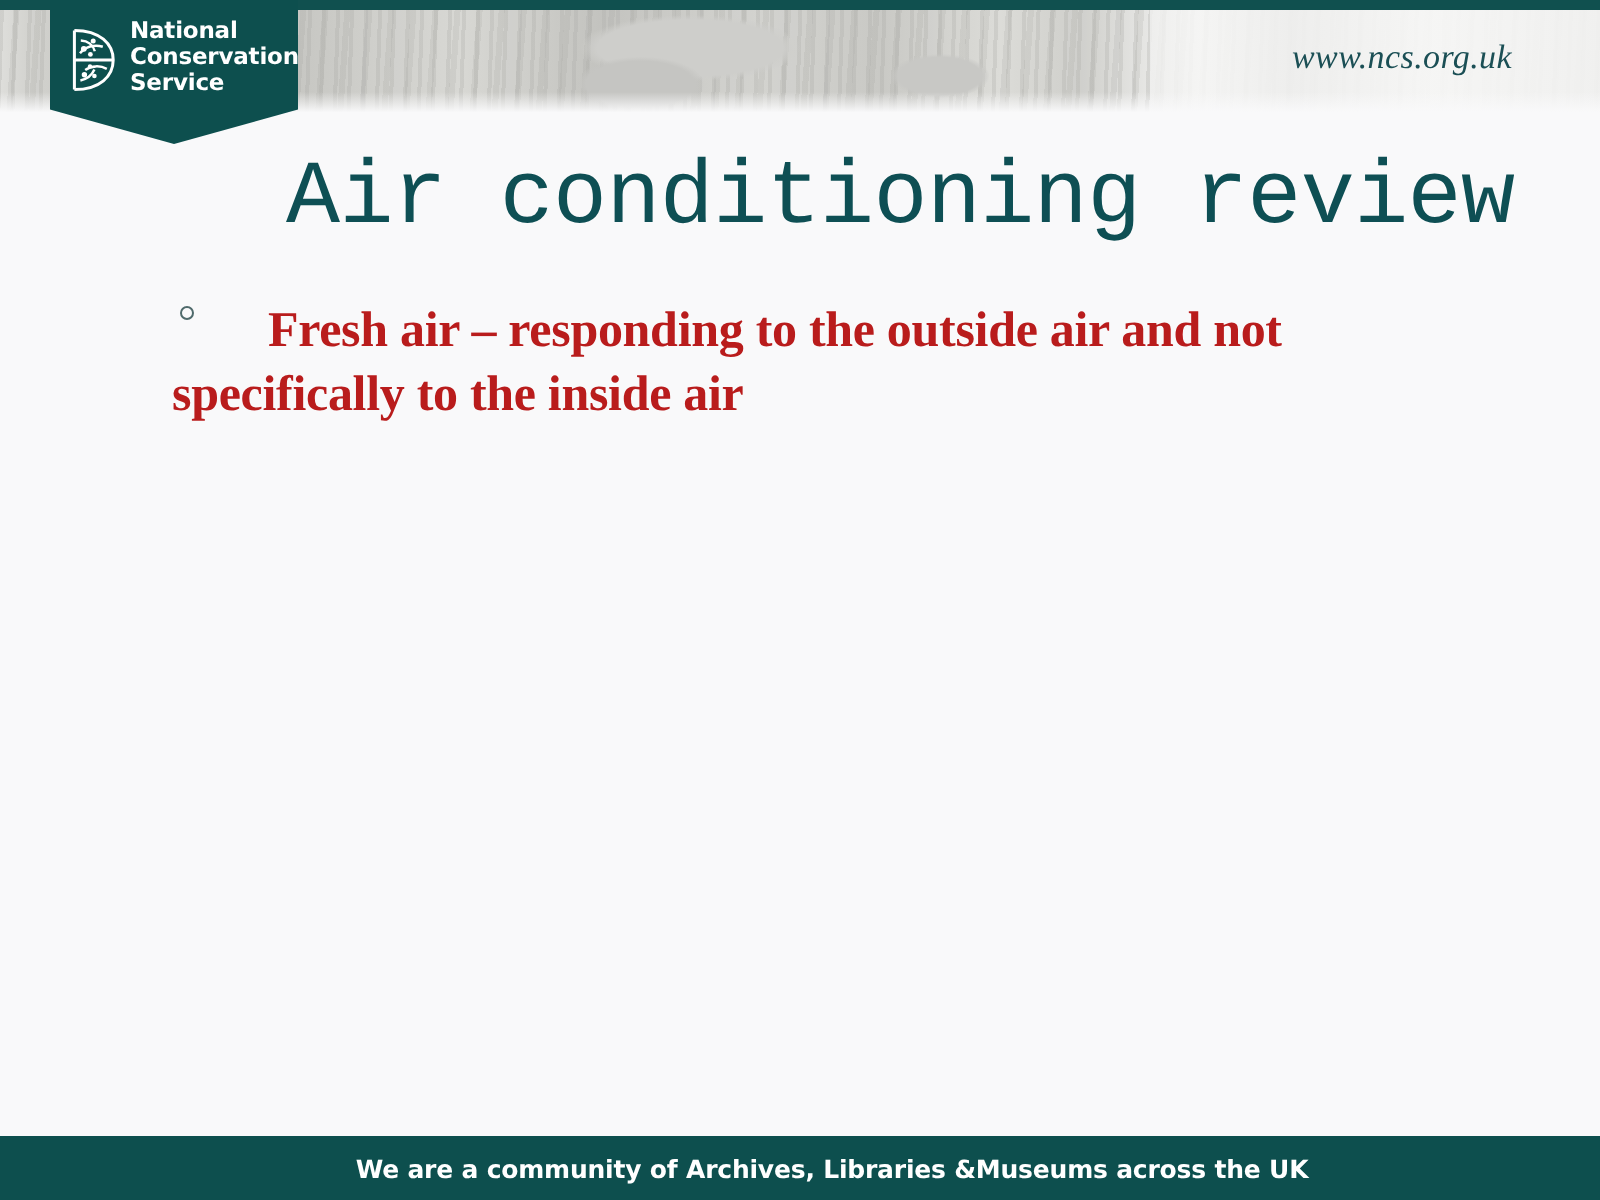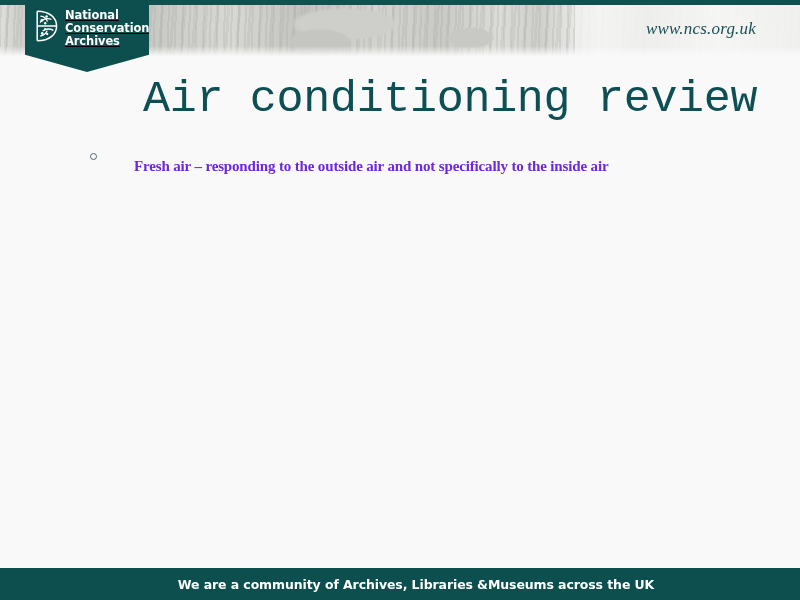--- a/index.html
+++ b/index.html
@@ -112,22 +112,21 @@
     background: #0d4f4e;
     z-index: 8;
     -webkit-clip-path: polygon(0 0, 100% 0, 100% 76%, 50% 100%, 0 76%);
     clip-path: polygon(0 0, 100% 0, 100% 76%, 50% 100%, 0 76%);
   }
   #logo-inner {
     position: absolute;
     left: 8px;
     top: 9px;
     display: flex;
-    align-items: flex-start;
-    text-decoration: underline;
+    align-items: flex-end;
   }
   #logo-emblem {
     width: 26px;
     height: 34px;
     flex: 0 0 auto;
     margin-right: 6px;
   }
   #logo-wordmark {
     font-family: "DejaVu Sans", sans-serif;
     font-weight: bold;
@@ -169,23 +168,23 @@
     top: 3px;
     width: 7px;
     height: 7px;
     border: 1.4px solid #4f6a6b;
     border-radius: 50%;
     box-sizing: border-box;
   }
   .bullet-text {
     font-family: "Liberation Serif", serif;
     font-weight: bold;
-    font-size: 15px;
+    font-size: 25px;
     line-height: 32px;
-    color: #6d28d9;
+    color: #b91c1c;
     text-indent: 48px;
     letter-spacing: -0.15px;
   }
 
   
   #footer-bar {
     position: absolute;
     left: 0;
     bottom: 0;
     width: 800px;
@@ -238,21 +237,21 @@
           <circle cx="13.6" cy="7.5" r="1.25"></circle>
           <circle cx="12.2" cy="14.2" r="1.2"></circle>
           <circle cx="9.2" cy="24.4" r="1.35"></circle>
           <circle cx="14.2" cy="25.0" r="1.15"></circle>
           <circle cx="12.0" cy="20.2" r="1.1"></circle>
         </g>
       </svg>
       <div id="logo-wordmark">
         <div>National</div>
         <div>Conservation</div>
-        <div>Archives</div>
+        <div>Service</div>
       </div>
     </div>
   </div>
 
   <div id="slide-title">Air conditioning review</div>
 
   <div id="bullet-list">
 
     <div class="bullet-item">
       <span class="bullet-marker"></span>

